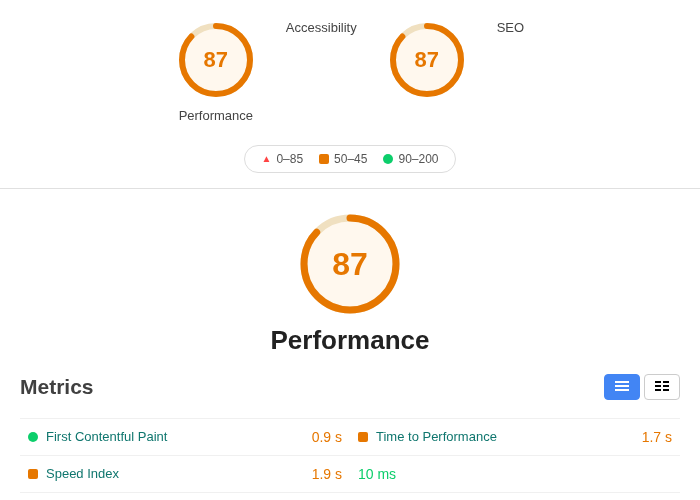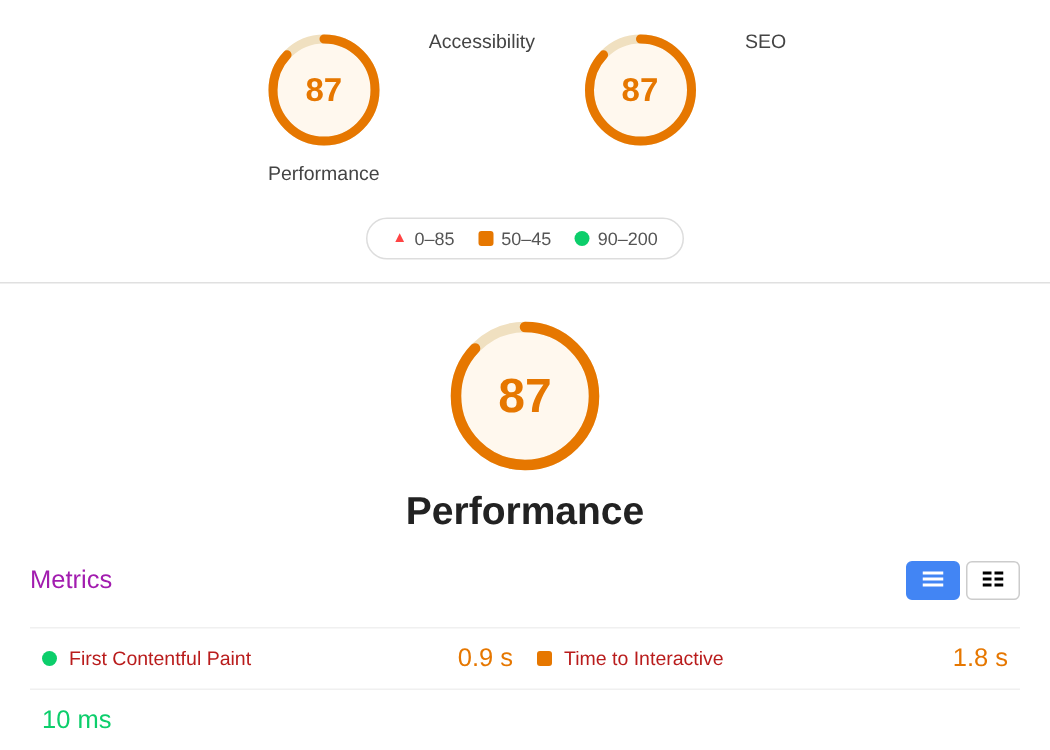--- a/index.html
+++ b/index.html
@@ -143,23 +143,23 @@
     
     .metrics-header {
       display: flex;
       justify-content: space-between;
       align-items: center;
       margin-bottom: 10px;
       padding: 8px 0;
     }
 
     .metrics-label {
-      font-size: 17px;
-      font-weight: 400;
-      color: #a21caf;
+      font-size: 21px;
+      font-weight: 700;
+      color: #404040;
     }
 
     .view-toggle {
       display: flex;
       gap: 4px;
     }
 
     .toggle-btn {
       padding: 5px 10px;
       border: 1px solid #ccc;
@@ -214,33 +214,33 @@
 
     .dot-orange {
       width: 10px;
       height: 10px;
       background: #e67700;
       border-radius: 2px;
       flex-shrink: 0;
     }
 
     .metric-name {
-      color: #b91c1c;
+      color: #0f766e;
     }
 
     .metric-value-orange {
       color: #e67700;
       font-weight: 500;
-      font-size: 17px;
+      font-size: 14px;
     }
 
     .metric-value-green {
       color: #0cce6b;
       font-weight: 500;
-      font-size: 17px;
+      font-size: 14px;
     }
   </style>
 </head>
 <body>
 
 <div class="top-section">
   <div class="score-cards">
 
     <div class="score-card">
       <div class="gauge">
@@ -331,25 +331,32 @@
       <div class="metric-left">
         <span class="dot-green"></span>
         <span class="metric-name">First Contentful Paint</span>
       </div>
       <span class="metric-value-orange">0.9 s</span>
     </div>
 
     <div class="metric-row">
       <div class="metric-left">
         <span class="dot-orange"></span>
-        <span class="metric-name">Time to Interactive</span>
-      </div>
-      <span class="metric-value-orange">1.8 s</span>
-    </div>
-
+        <span class="metric-name">Time to Performance</span>
+      </div>
+      <span class="metric-value-orange">1.7 s</span>
+    </div>
+
+    <div class="metric-row">
+      <div class="metric-left">
+        <span class="dot-orange"></span>
+        <span class="metric-name">Speed Index</span>
+      </div>
+      <span class="metric-value-orange">1.9 s</span>
+    </div>
 
     <div class="metric-row">
       <span class="metric-value-green">10 ms</span>
     </div>
 
     <div class="metric-row">
       
       
     </div>
 

